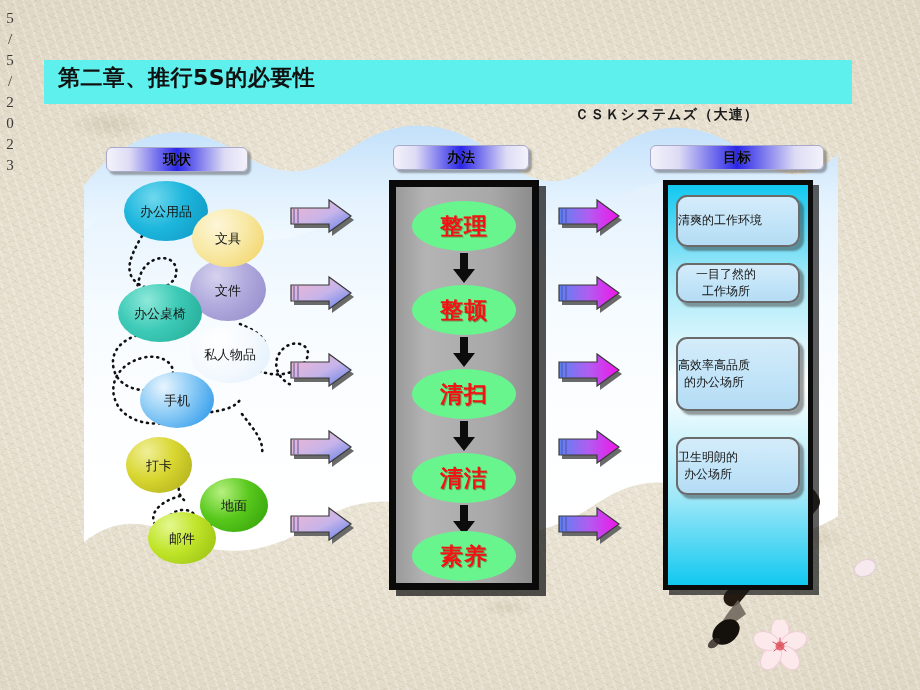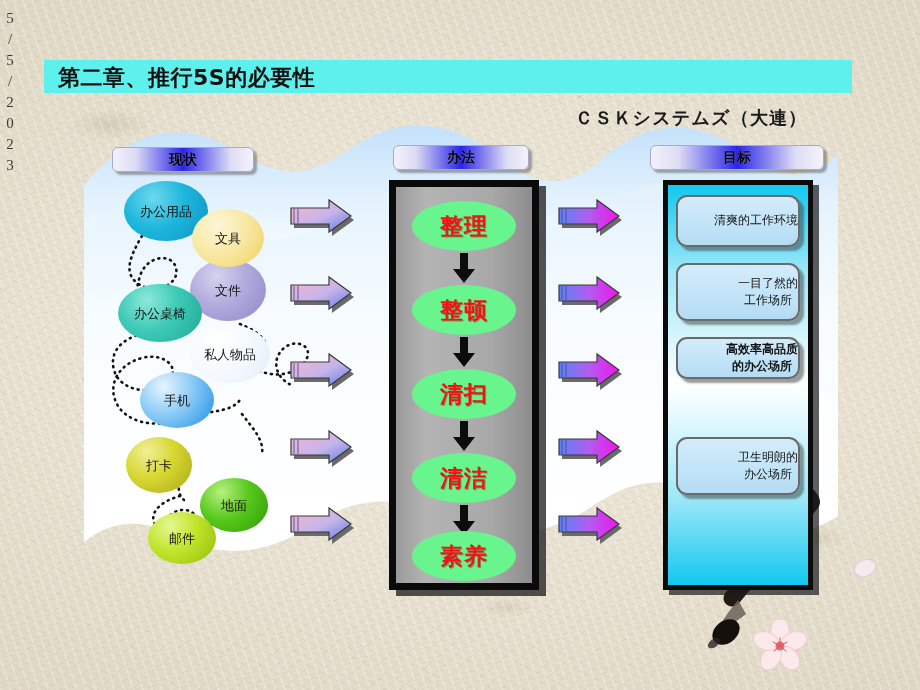--- a/index.html
+++ b/index.html
@@ -49,33 +49,33 @@
   
   .date-strip{
     position:absolute;left:1px;top:8px;width:18px;
     font-family:"Liberation Serif","DejaVu Serif",serif;
     font-size:15px;line-height:21px;color:#3a3a38;text-align:center;z-index:6;
   }
   .date-strip span{display:block;}
 
   
   .title-bar{
-    position:absolute;left:44px;top:60px;width:808px;height:33px;
+    position:absolute;left:44px;top:60px;width:808px;height:44px;
     background:#5ef0ec;z-index:8;
   }
   .title-text{
     position:absolute;left:14px;top:3px;
     font-family:"DejaVu Sans","Liberation Sans",sans-serif;
     font-size:22px;font-weight:bold;color:#111;letter-spacing:.5px;
     white-space:nowrap;
   }
   .subtitle{
     position:absolute;left:575px;top:106px;z-index:8;
     font-family:"DejaVu Sans","Liberation Sans",sans-serif;
-    font-size:18px;font-weight:bold;color:#1a1a1a;letter-spacing:1.2px;
+    font-size:14px;font-weight:bold;color:#1a1a1a;letter-spacing:1.2px;
     white-space:nowrap;
   }
 
   
   .content-panel{
     position:absolute;left:84px;top:124px;width:754px;height:482px;z-index:2;
   }
   .content-panel svg{display:block;}
 
   
@@ -84,21 +84,21 @@
     background:linear-gradient(to right,#f3f2fb 0%,#dedcf4 16%,#2a26e8 50%,#dedcf4 84%,#f3f2fb 100%);
     border:1px solid #a9a9c8;
     box-shadow:3px 3px 2px rgba(70,70,70,.45);
     display:flex;align-items:center;justify-content:center;
   }
   .banner-label{
     font-family:"DejaVu Sans","Liberation Sans",sans-serif;
     font-size:14px;font-weight:bold;color:#000;
     text-shadow:0 0 1px rgba(255,255,255,.4);
   }
-  #banner-1{left:112px;top:147px;width:140px;}
+  #banner-1{left:106px;top:147px;width:140px;}
   #banner-2{left:393px;top:145px;width:134px;}
   #banner-3{left:650px;top:145px;width:172px;}
 
   
   .bubble{
     position:absolute;border-radius:50%;z-index:4;
     display:flex;align-items:center;justify-content:center;
   }
   .bubble span{
     font-family:"DejaVu Sans","Liberation Sans",sans-serif;
@@ -139,21 +139,21 @@
     background:linear-gradient(to bottom,#12c8f0 0%,#9fe8f8 22%,#ffffff 50%,#9fe8f8 78%,#12c8f0 100%);
     border:5px solid #0b0b0b;
     box-shadow:6px 5px 0 rgba(25,25,25,.7);
     box-sizing:border-box;
   }
   .goal-box{
     position:absolute;left:8px;width:124px;
     background:linear-gradient(to bottom,#d4ecfa 0%,#c2e4f8 55%,#b4dcf4 100%);
     border:2px solid #6a6a6a;border-radius:11px;
     box-shadow:4px 4px 2px rgba(60,60,60,.5);
-    display:flex;align-items:center;justify-content:flex-end;text-align:center;
+    display:flex;align-items:center;justify-content:flex-start;text-align:center;
     box-sizing:border-box;
   }
   .goal-box span{
     font-family:"DejaVu Sans","Liberation Sans",sans-serif;
     font-size:12px;color:#141414;line-height:1.45;
   }
 
   
   .conn-arrow{position:absolute;z-index:5;width:74px;height:40px;}
 
@@ -400,27 +400,27 @@
       <path d="M3,9 L3,23 M7,9 L7,23" stroke="#5a5ab8" stroke-width="1.3"></path>
     </g>
   </svg>
 
   <div class="goal-panel">
     <div class="goal-box" style="top:10px;height:52px;">
       <span>
         <span>清爽的工作环境</span>
       </span>
     </div>
-    <div class="goal-box" style="top:78px;height:58px;">
+    <div class="goal-box" style="top:78px;height:40px;padding-left:18px;">
       <span>
         <span>一目了然的</span><br>
         <span>工作场所</span>
       </span>
     </div>
-    <div class="goal-box" style="top:152px;height:42px;font-weight:bold;">
+    <div class="goal-box" style="top:152px;height:74px;">
       <span>
         <span>高效率高品质</span><br>
         <span>的办公场所</span>
       </span>
     </div>
     <div class="goal-box" style="top:228px;height:58px;margin-top:24px;">
       <span>
         <span>卫生明朗的</span><br>
         <span>办公场所</span>
       </span>

